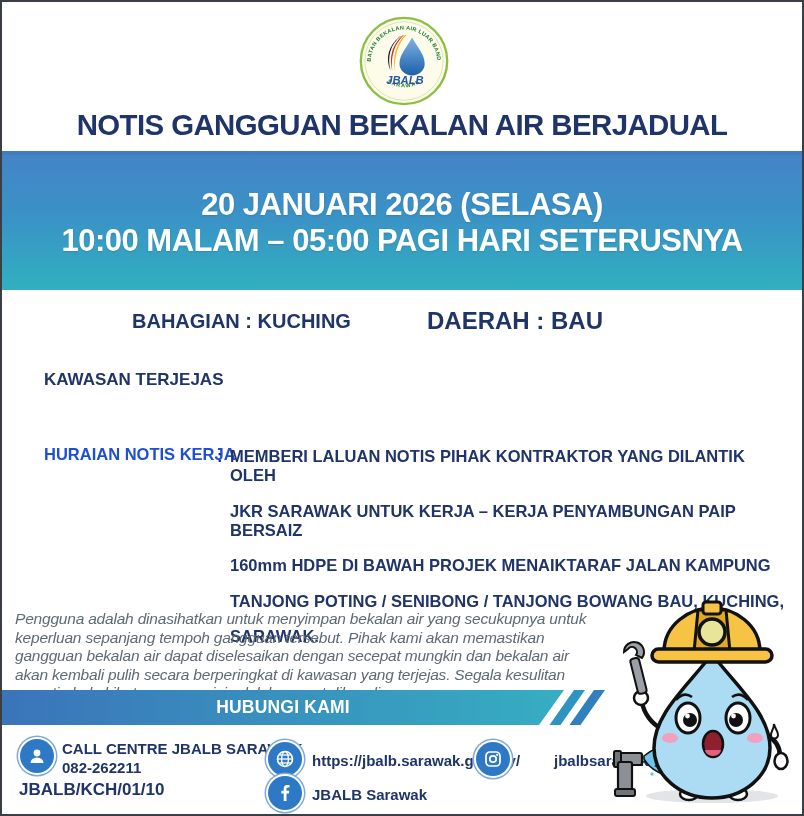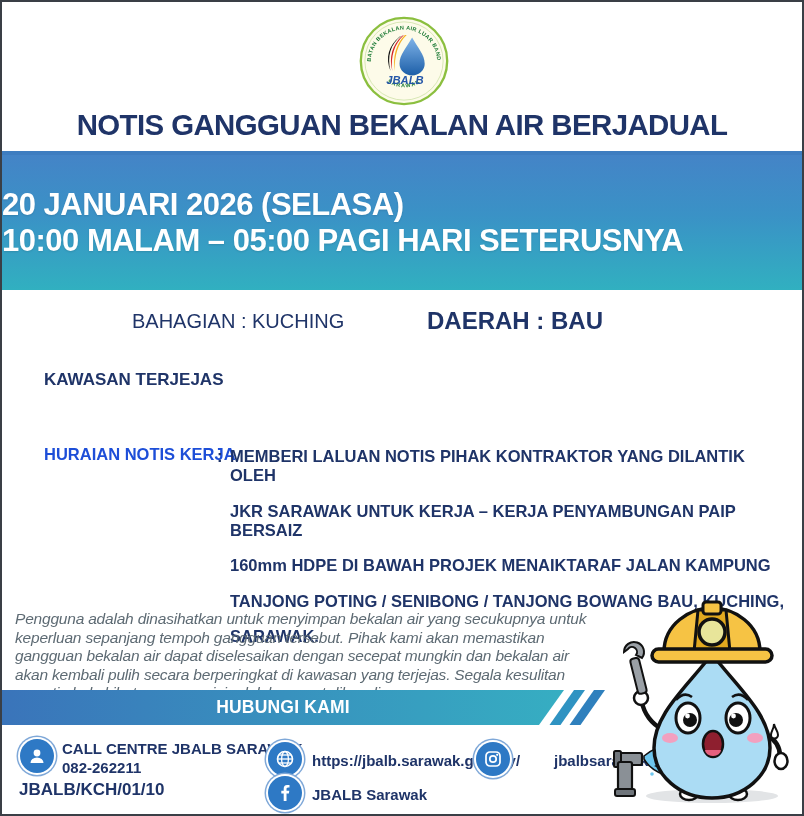--- a/index.html
+++ b/index.html
@@ -15,28 +15,28 @@
   .title{
     position:absolute;left:0;top:106px;width:100%;text-align:center;
     font-size:30px;font-weight:800;color:#1f3468;letter-spacing:-0.6px;
     transform:scaleX(0.98);
   }
   
   .schedule-band{
     position:absolute;left:0;top:149px;width:100%;height:139px;
     background:linear-gradient(180deg,#4484c7 0%,#3a92c6 45%,#31b0c0 100%);
     border-top:4px solid #3e7dc0;
-    display:flex;flex-direction:column;align-items:flex-start;justify-content:center;
+    display:flex;flex-direction:column;align-items:center;justify-content:center;
   }
   .schedule-line{
     color:#ffffff;font-weight:800;font-size:31px;letter-spacing:-0.5px;
     text-shadow:0 1px 2px rgba(0,0,0,0.12);
   }
   
-  .loc-bahagian{position:absolute;left:130px;top:308px;font-size:20px;font-weight:400;color:#1f3468;}
+  .loc-bahagian{position:absolute;left:130px;top:308px;font-size:20px;font-weight:700;color:#1f3468;}
   .loc-daerah{position:absolute;left:425px;top:305px;font-size:24px;font-weight:800;color:#1f3468;}
   
   .kaw-label{position:absolute;left:42px;top:368px;font-size:17px;font-weight:800;color:#1f3468;}
   .kaw-value{position:absolute;left:215px;top:368px;font-size:16.5px;font-weight:800;color:#1f3468;}
   
   .wn-label{position:absolute;left:42px;top:443px;font-size:16.5px;font-weight:800;color:#1d4ed8;}
   .wn-colon{position:absolute;left:215px;top:445px;font-size:16.5px;font-weight:800;color:#1f3468;}
   .wn-lines{position:absolute;left:228px;top:445px;width:560px;}
   .wn-line{font-size:16.5px;font-weight:800;color:#1f3468;line-height:19px;margin-bottom:16.5px;}
   

